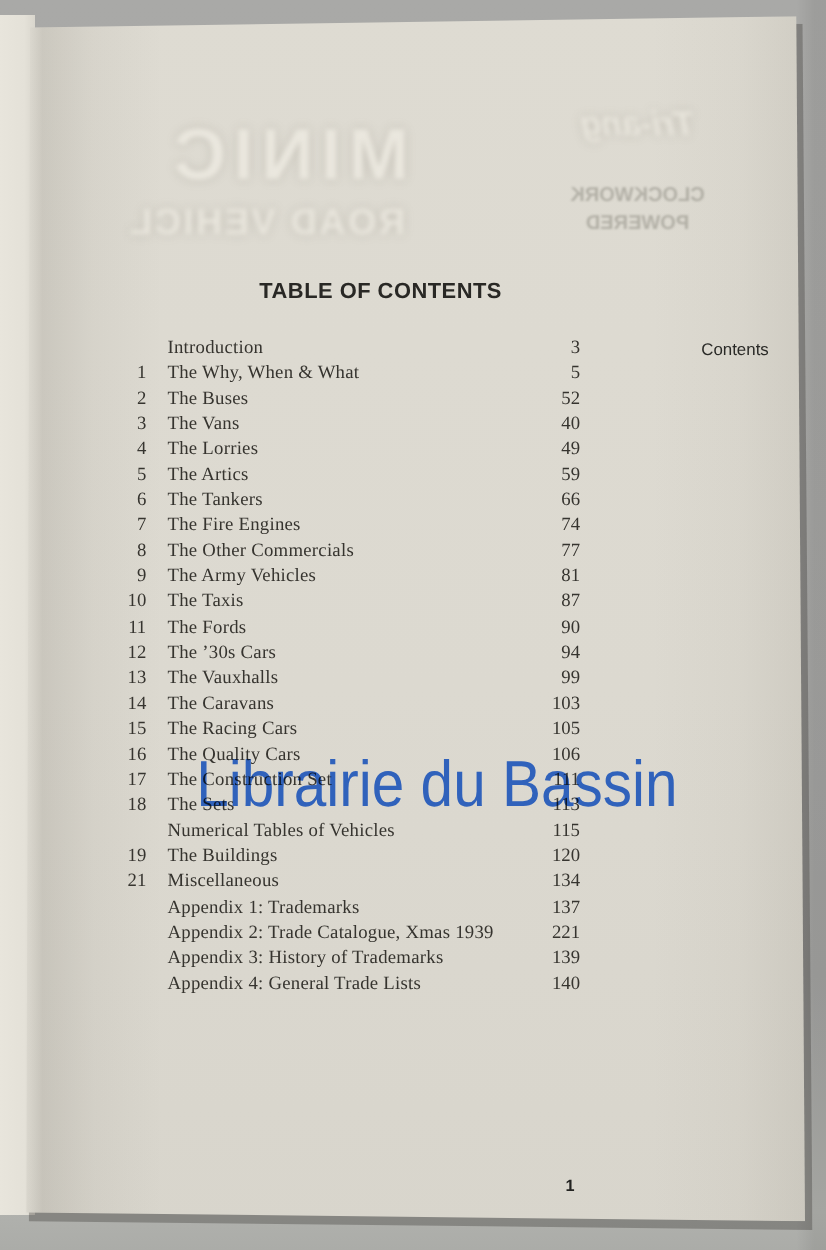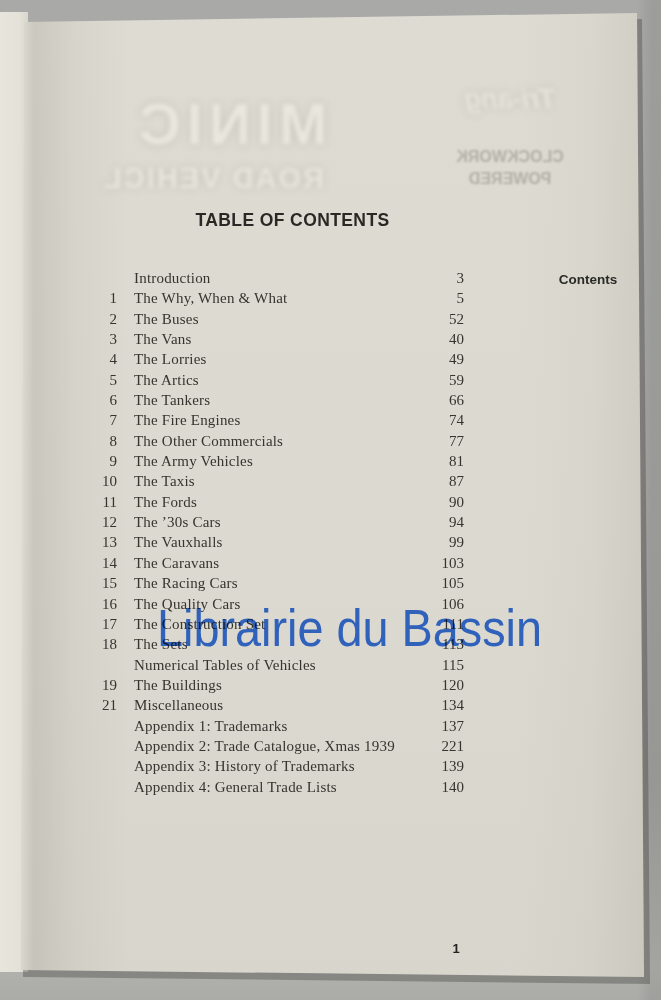--- a/index.html
+++ b/index.html
@@ -39,27 +39,27 @@
     text-shadow:0 0 7px rgba(135,130,118,0.35);user-select:none;}
   .ghost-masthead{left:115px;top:90px;width:230px;font-size:58px;letter-spacing:6px;}
   .ghost-masthead-sub{left:92px;top:162px;width:242px;font-size:29px;letter-spacing:2px;}
   .ghost-brand{left:452px;top:84px;width:116px;font-size:27px;font-style:italic;}
   .ghost-line{position:absolute;transform:scaleX(-1);text-align:center;
     left:446px;width:128px;font-weight:bold;font-size:16px;
     color:rgba(138,136,126,0.50);filter:blur(1px);user-select:none;}
   .ghost-line-0{top:148px;}
   .ghost-line-1{top:170px;}
   .heading{
-    position:absolute;left:0;top:206px;width:577px;margin:4px;
+    position:absolute;left:0;top:206px;width:577px;margin:16px;
     text-align:center;font-size:17.5px;font-weight:bold;letter-spacing:0.4px;
     color:#292825;
   }
   .edge-label{
     position:absolute;left:548px;top:272px;width:80px;text-align:center;
-    font-size:13.5px;font-weight:bold;color:#2a2a27;
+    font-size:13.5px;font-weight:normal;color:#2a2a27;
   }
   .toc{position:absolute;left:0;top:270px;width:100%;
     font-family:"Liberation Serif",serif;font-size:15px;color:#36342f;}
   .toc-row{position:relative;height:20.35px;}
   .toc-num{position:absolute;left:85px;width:32px;text-align:right;}
   .toc-title{position:absolute;left:134px;white-space:nowrap;letter-spacing:0.2px;}
   .toc-page{position:absolute;left:420px;width:44px;text-align:right;}
   .folio{
     position:absolute;left:441px;top:941px;width:30px;text-align:center;
     font-size:13px;font-weight:bold;color:#232321;

